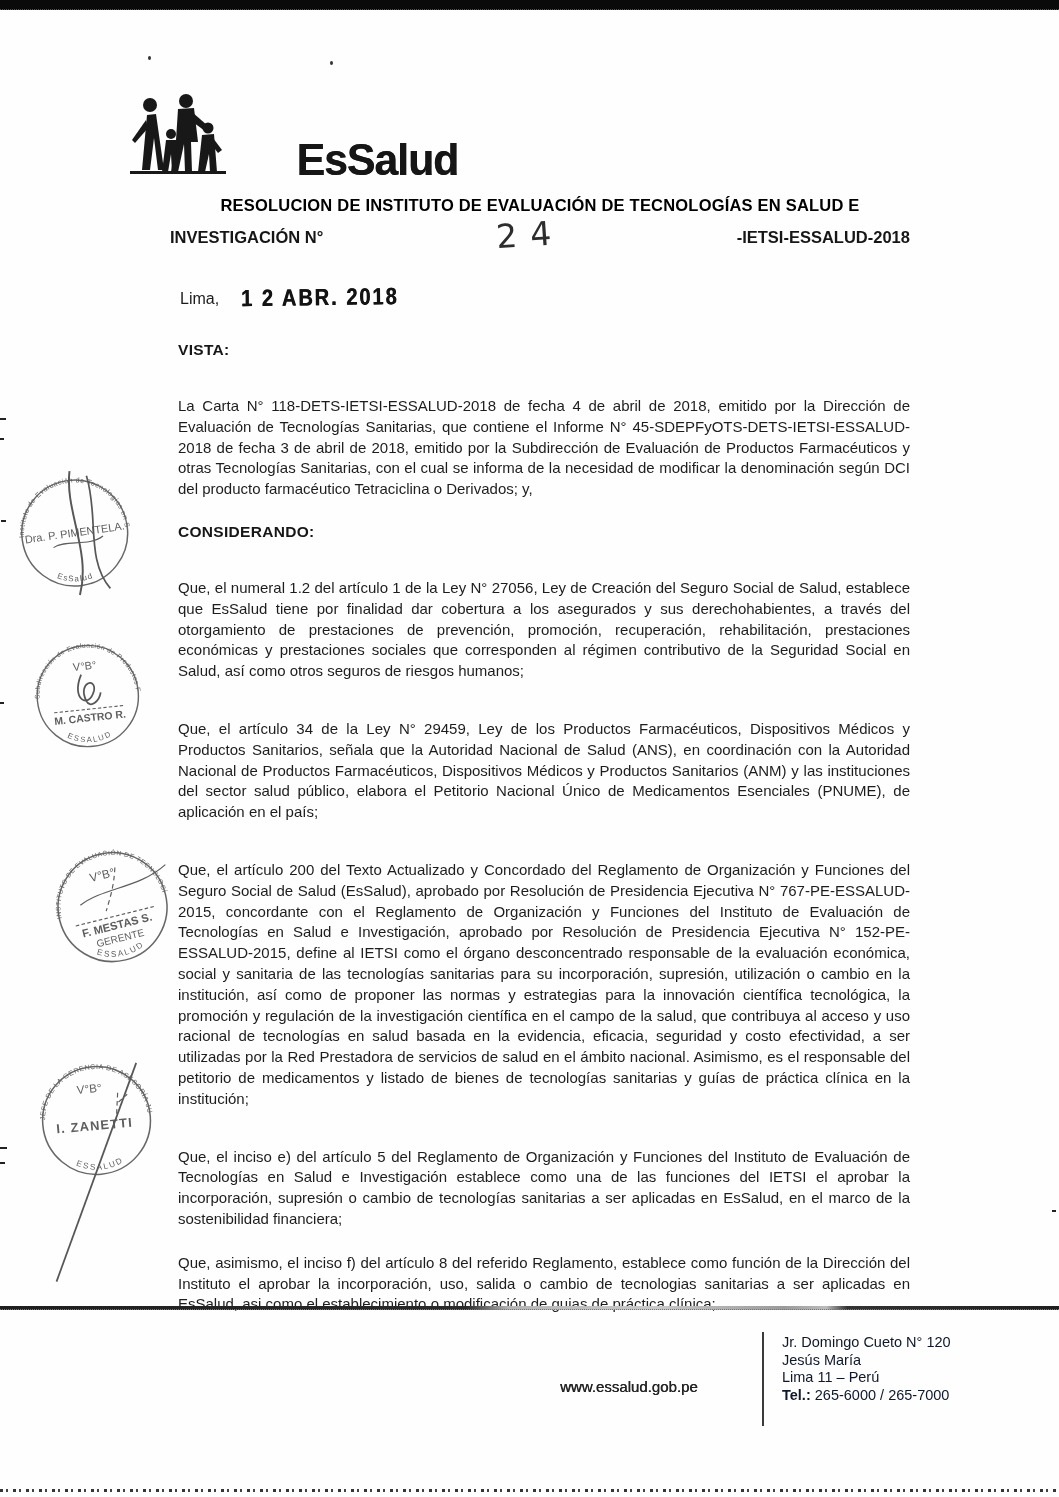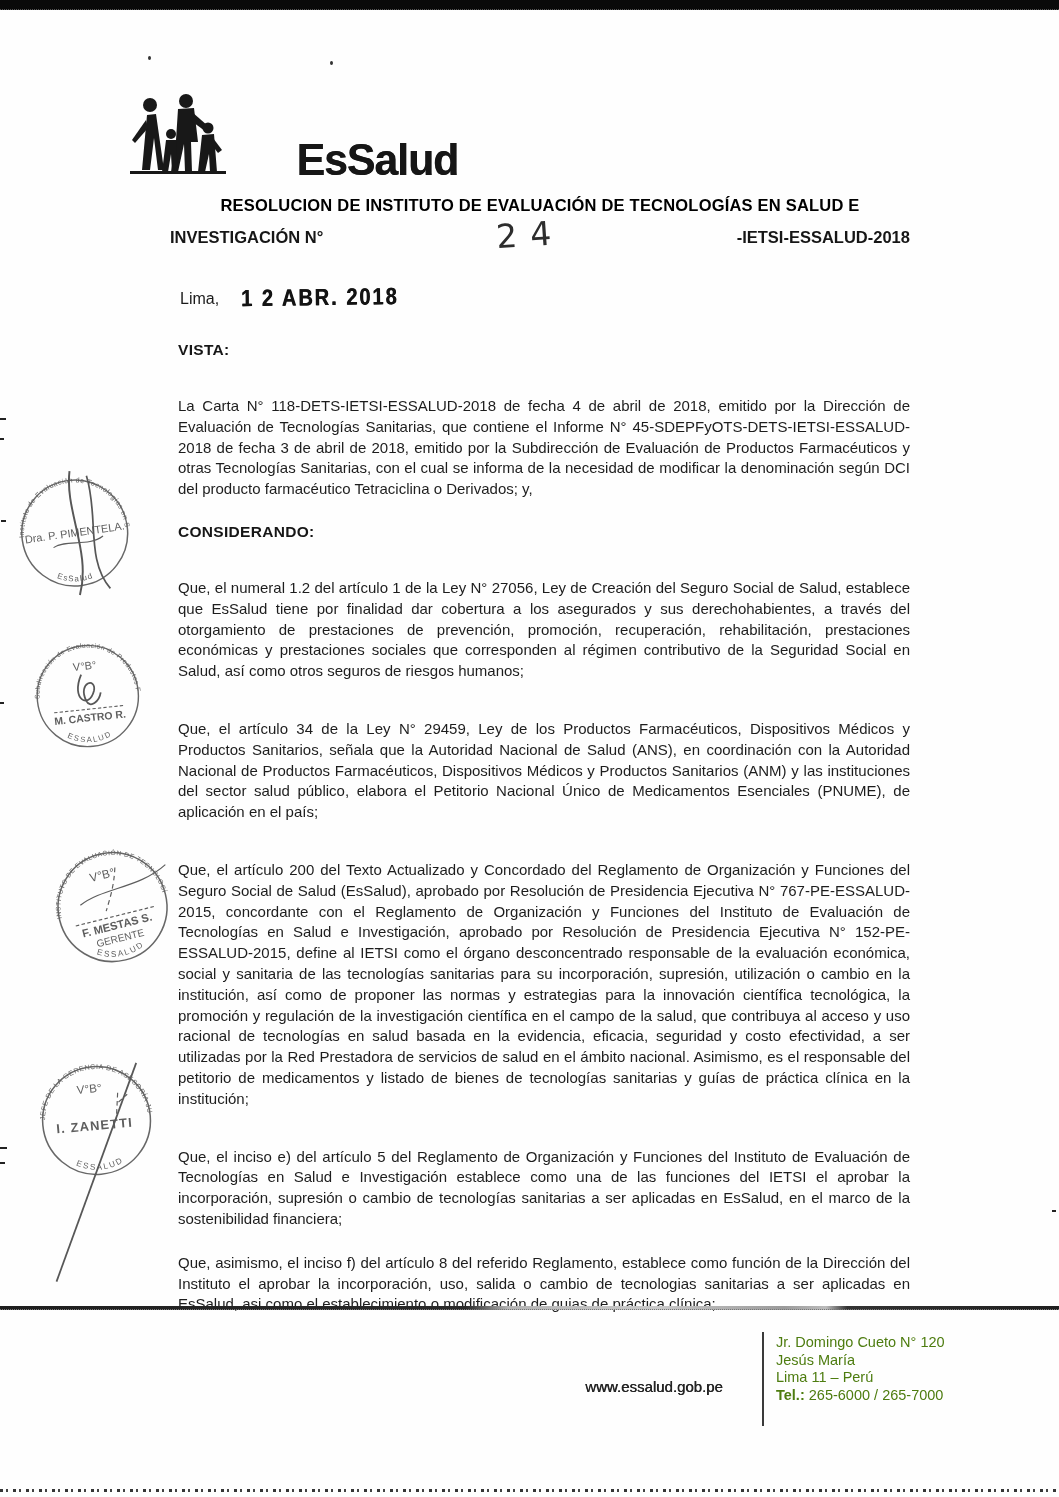--- a/index.html
+++ b/index.html
@@ -47,24 +47,24 @@
   .mb-extra{margin-bottom:23px;margin-top:37px;}
   
   .stamp{position:absolute;opacity:.82;}
   .stamp svg{overflow:visible;}
   .stamp text{fill:#3a3a3a;}
   .stamp .ring{font-size:6.1px;letter-spacing:.45px;}
   .ring-caps{font-size:6.4px;letter-spacing:.7px;}
   .stamp .nm{font-weight:700;}
   
   .footer{position:absolute;left:560px;top:1332px;width:420px;display:flex;}
-  .footer-web{width:188px;text-align:center;padding-right:14px;align-self:center;
+  .footer-web{width:188px;text-align:left;padding-right:14px;align-self:center;
     font-size:15px;color:#242424;text-shadow:.4px 0 0 #242424;margin-top:14px;}
   .footer-bar{width:2px;background:#3a3a3a;min-height:94px;}
-  .footer-addr{padding-left:12px;font-size:14.5px;line-height:17.5px;color:#4d7c0f;padding-top:2px;}
+  .footer-addr{padding-left:12px;font-size:14.5px;line-height:17.5px;color:#0f172a;padding-top:2px;margin-left:6px;}
   .tel-label{font-weight:700;}
 </style>
 </head>
 <body>
 
 <div class="page">
 
   <div class="scan-band-top"></div>
   <div class="bottom-speckle"></div>
   <div>

